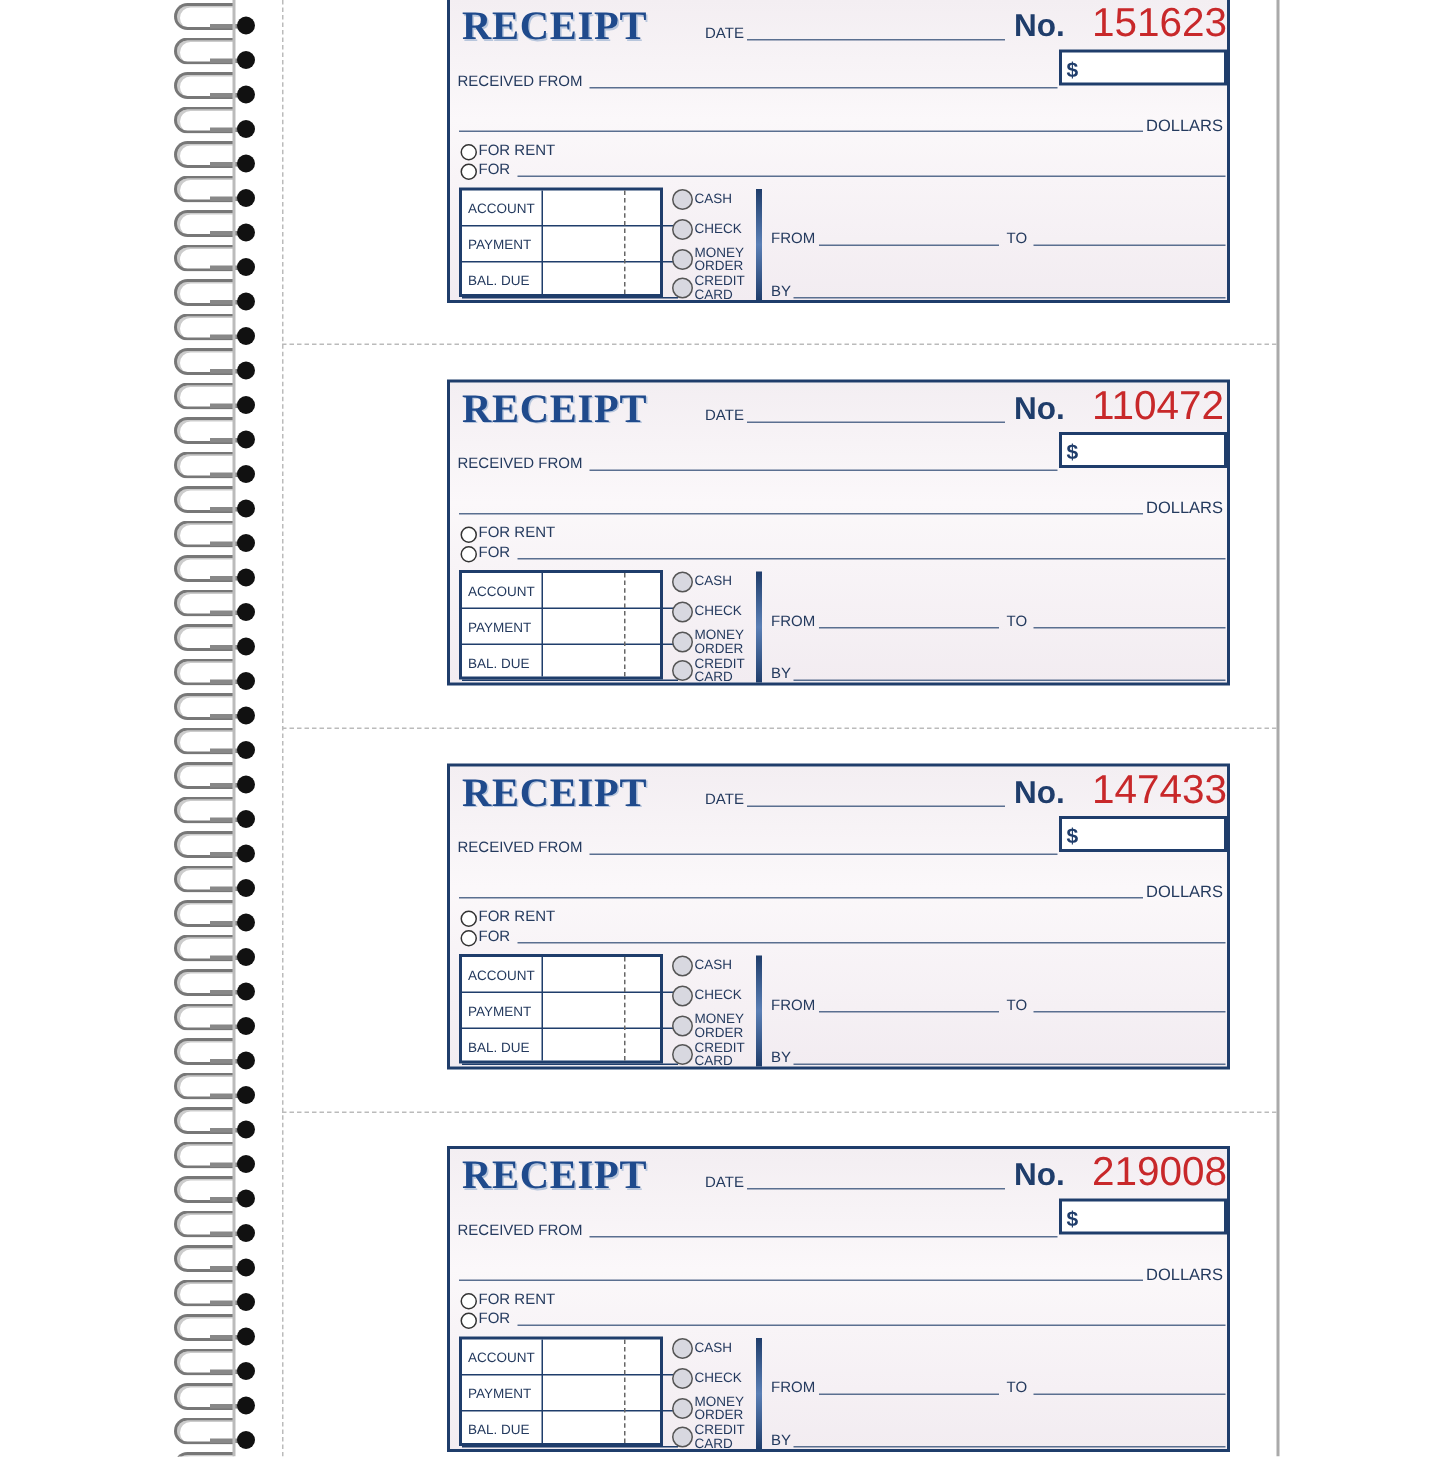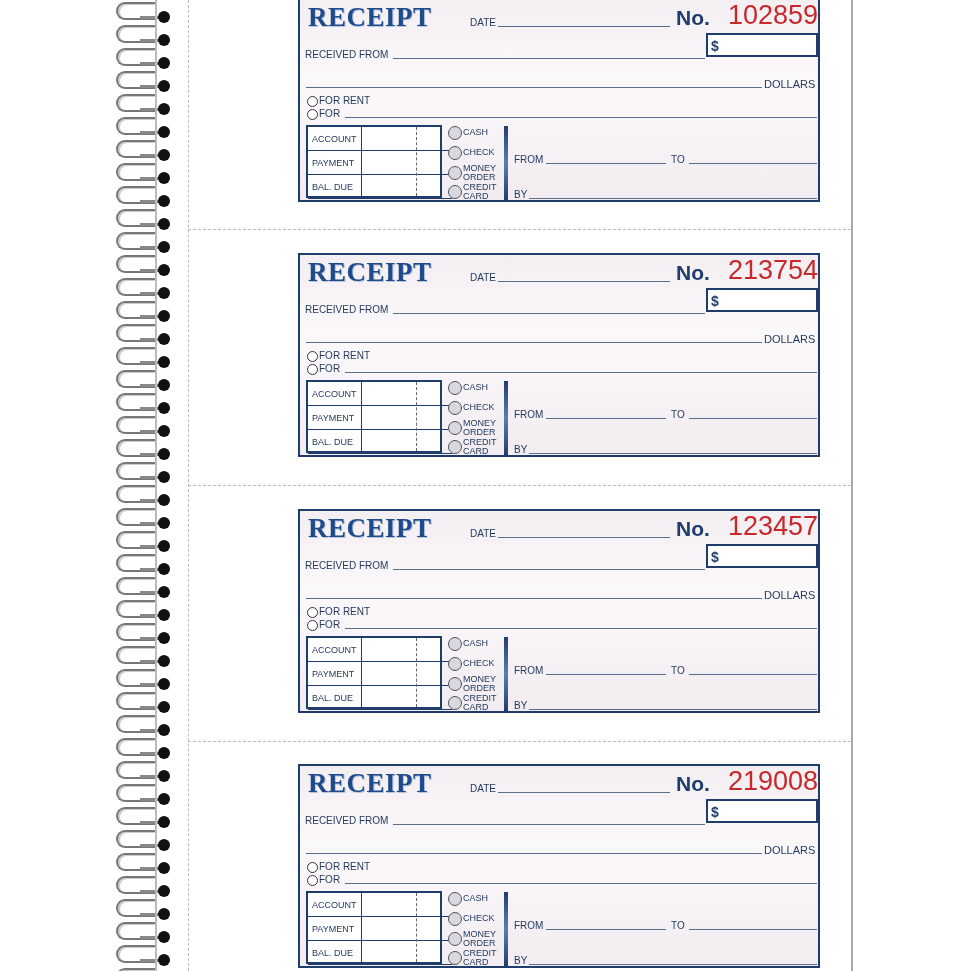--- a/index.html
+++ b/index.html
@@ -257,21 +257,21 @@
 <div class="sep" style="top:229px"></div>
 <div class="sep" style="top:485px"></div>
 <div class="sep" style="top:741px"></div>
 
 <div id="receipts">
     <div class="receipt" style="top: -2px;">
     <div class="title">RECEIPT</div>
     <div class="lbl" style="left:170px;top:17px">DATE</div>
     <div class="line" style="left:198px;top:26px;width:172px"></div>
     <div class="no">No.</div>
-    <div class="num">102859</div>
+    <div class="num">151623</div>
     <div class="dollarbox">
         <span>$</span>
       </div>
     <div class="lbl" style="left:5px;top:49px">RECEIVED FROM</div>
     <div class="line" style="left:93px;top:58px;width:312px"></div>
     <div class="line" style="left:6px;top:87px;width:456px"></div>
     <div class="lbl" style="left:464px;top:78px;font-size:11px">DOLLARS</div>
     <div class="radio" style="left:7px;top:96px"></div>
     <div class="lbl" style="left:19px;top:95px">FOR RENT</div>
     <div class="radio" style="left:7px;top:109px"></div>
@@ -309,21 +309,21 @@
     <div class="lbl" style="left:371px;top:154px">TO</div>
     <div class="line" style="left:389px;top:163px;width:128px"></div>
     <div class="lbl" style="left:214px;top:189px">BY</div>
     <div class="line" style="left:229px;top:198px;width:288px"></div>
   </div>
     <div class="receipt" style="top: 253px;">
     <div class="title">RECEIPT</div>
     <div class="lbl" style="left:170px;top:17px">DATE</div>
     <div class="line" style="left:198px;top:26px;width:172px"></div>
     <div class="no">No.</div>
-    <div class="num">213754</div>
+    <div class="num">110472</div>
     <div class="dollarbox">
         <span>$</span>
       </div>
     <div class="lbl" style="left:5px;top:49px">RECEIVED FROM</div>
     <div class="line" style="left:93px;top:58px;width:312px"></div>
     <div class="line" style="left:6px;top:87px;width:456px"></div>
     <div class="lbl" style="left:464px;top:78px;font-size:11px">DOLLARS</div>
     <div class="radio" style="left:7px;top:96px"></div>
     <div class="lbl" style="left:19px;top:95px">FOR RENT</div>
     <div class="radio" style="left:7px;top:109px"></div>
@@ -361,21 +361,21 @@
     <div class="lbl" style="left:371px;top:154px">TO</div>
     <div class="line" style="left:389px;top:163px;width:128px"></div>
     <div class="lbl" style="left:214px;top:189px">BY</div>
     <div class="line" style="left:229px;top:198px;width:288px"></div>
   </div>
     <div class="receipt" style="top: 509px;">
     <div class="title">RECEIPT</div>
     <div class="lbl" style="left:170px;top:17px">DATE</div>
     <div class="line" style="left:198px;top:26px;width:172px"></div>
     <div class="no">No.</div>
-    <div class="num">123457</div>
+    <div class="num">147433</div>
     <div class="dollarbox">
         <span>$</span>
       </div>
     <div class="lbl" style="left:5px;top:49px">RECEIVED FROM</div>
     <div class="line" style="left:93px;top:58px;width:312px"></div>
     <div class="line" style="left:6px;top:87px;width:456px"></div>
     <div class="lbl" style="left:464px;top:78px;font-size:11px">DOLLARS</div>
     <div class="radio" style="left:7px;top:96px"></div>
     <div class="lbl" style="left:19px;top:95px">FOR RENT</div>
     <div class="radio" style="left:7px;top:109px"></div>

